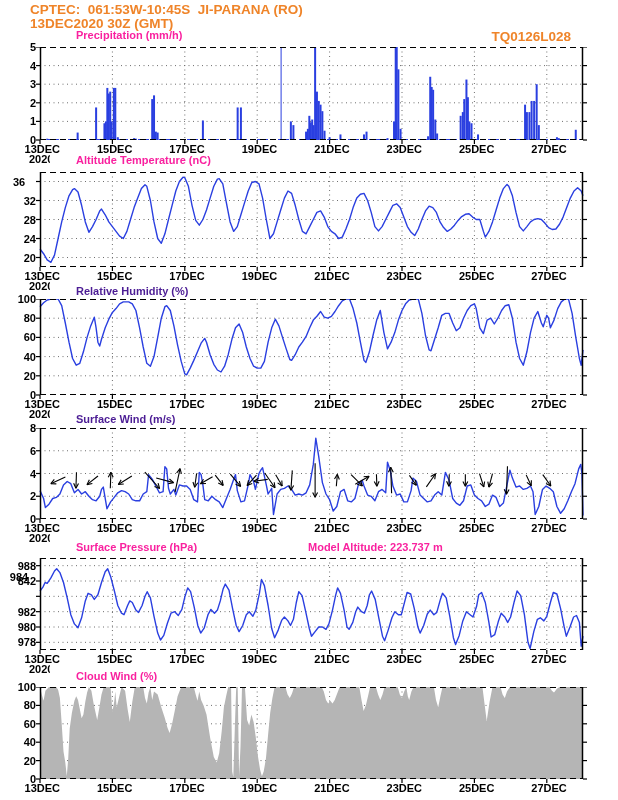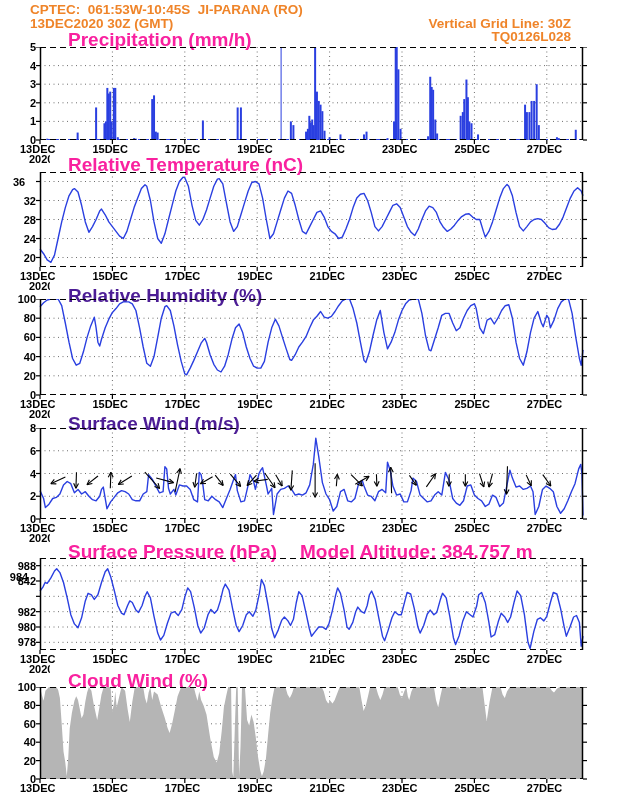--- a/index.html
+++ b/index.html
@@ -1,33 +1,32 @@
 <!DOCTYPE html>
 <html><head>
 <meta charset="utf-8">
 <style>
   html,body{margin:0;padding:0;background:#ffffff;}
   #page{position:relative;width:597px;height:800px;background:#ffffff;overflow:hidden;
         font-family:Liberation Sans, sans-serif;}
   .hdr{position:absolute;white-space:pre;font-weight:bold;font-size:13.5px;letter-spacing:0px;}
-  .ptitle{position:absolute;white-space:pre;font-weight:bold;font-size:19px;}
+  .ptitle{position:absolute;white-space:pre;font-weight:bold;font-size:11px;margin-left:8px;}
   .tick{position:absolute;font-weight:bold;font-size:11px;color:#000;line-height:11px;}
   .ytick{text-align:right;}
-  .xtick{text-align:left;}
+  .xtick{text-align:right;}
   .yearfrag{position:absolute;font-weight:bold;font-size:11px;color:#000;line-height:11px;
             width:21px;overflow:hidden;white-space:nowrap;}
   svg{position:absolute;left:0;}
 </style>
 </head>
 <body>
 
 <div id="page">
   <div class="hdr" style="left: 30px; top: 2px; color: rgb(239, 132, 41);">CPTEC:  061:53W-10:45S  JI-PARANA (RO)</div>
   <div class="hdr" style="left: 30px; top: 16px; color: rgb(239, 132, 41);">13DEC2020 30Z (GMT)</div>
-  <div class="hdr" style="right: 26px; top: 16px; text-align: right; color: rgb(239, 132, 41);">Vertical Grid Line: 30Z</div>
   <div class="hdr" style="right: 26px; top: 29px; text-align: right; color: rgb(239, 132, 41);">TQ0126L028</div>
   <div id="panels">
       <div class="ptitle" style="left: 68px; top: 29px; color: rgb(249, 33, 159);">Precipitation (mm/h)</div>
       <svg width="618" height="99" style="top:47px;">
         <line x1="112.4" y1="0" x2="112.4" y2="93" stroke="#6E6E6E" stroke-width="1" stroke-dasharray="1 3.5"></line>
         <line x1="184.8" y1="0" x2="184.8" y2="93" stroke="#6E6E6E" stroke-width="1" stroke-dasharray="1 3.5"></line>
         <line x1="257.2" y1="0" x2="257.2" y2="93" stroke="#6E6E6E" stroke-width="1" stroke-dasharray="1 3.5"></line>
         <line x1="329.6" y1="0" x2="329.6" y2="93" stroke="#6E6E6E" stroke-width="1" stroke-dasharray="1 3.5"></line>
         <line x1="402" y1="0" x2="402" y2="93" stroke="#6E6E6E" stroke-width="1" stroke-dasharray="1 3.5"></line>
         <line x1="474.4" y1="0" x2="474.4" y2="93" stroke="#6E6E6E" stroke-width="1" stroke-dasharray="1 3.5"></line>
@@ -142,21 +141,21 @@
       <div class="tick ytick" style="left: 2px; width: 34px; top: 42px;">5</div>
       <div class="tick xtick" style="left: 20px; width: 40px; top: 144px;">13DEC</div>
       <div class="tick xtick" style="left: 92.4px; width: 40px; top: 144px;">15DEC</div>
       <div class="tick xtick" style="left: 164.8px; width: 40px; top: 144px;">17DEC</div>
       <div class="tick xtick" style="left: 237.2px; width: 40px; top: 144px;">19DEC</div>
       <div class="tick xtick" style="left: 309.6px; width: 40px; top: 144px;">21DEC</div>
       <div class="tick xtick" style="left: 382px; width: 40px; top: 144px;">23DEC</div>
       <div class="tick xtick" style="left: 454.4px; width: 40px; top: 144px;">25DEC</div>
       <div class="tick xtick" style="left: 526.8px; width: 40px; top: 144px;">27DEC</div>
       <div class="yearfrag" style="left: 29px; top: 154px;">2020</div>
-      <div class="ptitle" style="left: 68px; top: 154px; color: rgb(249, 33, 159);">Relative Temperature (nC)</div>
+      <div class="ptitle" style="left: 68px; top: 154px; color: rgb(249, 33, 159);">Altitude Temperature (nC)</div>
       <svg width="618" height="101" style="top:172px;">
         <line x1="112.4" y1="0" x2="112.4" y2="95" stroke="#6E6E6E" stroke-width="1" stroke-dasharray="1 3.5"></line>
         <line x1="184.8" y1="0" x2="184.8" y2="95" stroke="#6E6E6E" stroke-width="1" stroke-dasharray="1 3.5"></line>
         <line x1="257.2" y1="0" x2="257.2" y2="95" stroke="#6E6E6E" stroke-width="1" stroke-dasharray="1 3.5"></line>
         <line x1="329.6" y1="0" x2="329.6" y2="95" stroke="#6E6E6E" stroke-width="1" stroke-dasharray="1 3.5"></line>
         <line x1="402" y1="0" x2="402" y2="95" stroke="#6E6E6E" stroke-width="1" stroke-dasharray="1 3.5"></line>
         <line x1="474.4" y1="0" x2="474.4" y2="95" stroke="#6E6E6E" stroke-width="1" stroke-dasharray="1 3.5"></line>
         <line x1="546.8" y1="0" x2="546.8" y2="95" stroke="#6E6E6E" stroke-width="1" stroke-dasharray="1 3.5"></line>
         <line x1="40" y1="85.5" x2="583" y2="85.5" stroke="#6E6E6E" stroke-width="1" stroke-dasharray="1 3.5"></line>
         <line x1="40" y1="66.5" x2="583" y2="66.5" stroke="#6E6E6E" stroke-width="1" stroke-dasharray="1 3.5"></line>
@@ -397,21 +396,21 @@
       <div class="tick xtick" style="left: 20px; width: 40px; top: 523px;">13DEC</div>
       <div class="tick xtick" style="left: 92.4px; width: 40px; top: 523px;">15DEC</div>
       <div class="tick xtick" style="left: 164.8px; width: 40px; top: 523px;">17DEC</div>
       <div class="tick xtick" style="left: 237.2px; width: 40px; top: 523px;">19DEC</div>
       <div class="tick xtick" style="left: 309.6px; width: 40px; top: 523px;">21DEC</div>
       <div class="tick xtick" style="left: 382px; width: 40px; top: 523px;">23DEC</div>
       <div class="tick xtick" style="left: 454.4px; width: 40px; top: 523px;">25DEC</div>
       <div class="tick xtick" style="left: 526.8px; width: 40px; top: 523px;">27DEC</div>
       <div class="yearfrag" style="left: 29px; top: 533px;">2020</div>
       <div class="ptitle" style="left: 68px; top: 541px; color: rgb(249, 33, 159);">Surface Pressure (hPa)</div>
-      <div class="ptitle" style="left: 300px; top: 541px; color: rgb(249, 33, 159);">Model Altitude: 384.757 m</div>
+      <div class="ptitle" style="left: 300px; top: 541px; color: rgb(249, 33, 159);">Model Altitude: 223.737 m</div>
       <svg width="618" height="98" style="top:558px;">
         <line x1="112.4" y1="0" x2="112.4" y2="92" stroke="#6E6E6E" stroke-width="1" stroke-dasharray="1 3.5"></line>
         <line x1="184.8" y1="0" x2="184.8" y2="92" stroke="#6E6E6E" stroke-width="1" stroke-dasharray="1 3.5"></line>
         <line x1="257.2" y1="0" x2="257.2" y2="92" stroke="#6E6E6E" stroke-width="1" stroke-dasharray="1 3.5"></line>
         <line x1="329.6" y1="0" x2="329.6" y2="92" stroke="#6E6E6E" stroke-width="1" stroke-dasharray="1 3.5"></line>
         <line x1="402" y1="0" x2="402" y2="92" stroke="#6E6E6E" stroke-width="1" stroke-dasharray="1 3.5"></line>
         <line x1="474.4" y1="0" x2="474.4" y2="92" stroke="#6E6E6E" stroke-width="1" stroke-dasharray="1 3.5"></line>
         <line x1="546.8" y1="0" x2="546.8" y2="92" stroke="#6E6E6E" stroke-width="1" stroke-dasharray="1 3.5"></line>
         <line x1="40" y1="84.33333333333333" x2="583" y2="84.33333333333333" stroke="#6E6E6E" stroke-width="1" stroke-dasharray="1 3.5"></line>
         <line x1="40" y1="69" x2="583" y2="69" stroke="#6E6E6E" stroke-width="1" stroke-dasharray="1 3.5"></line>

